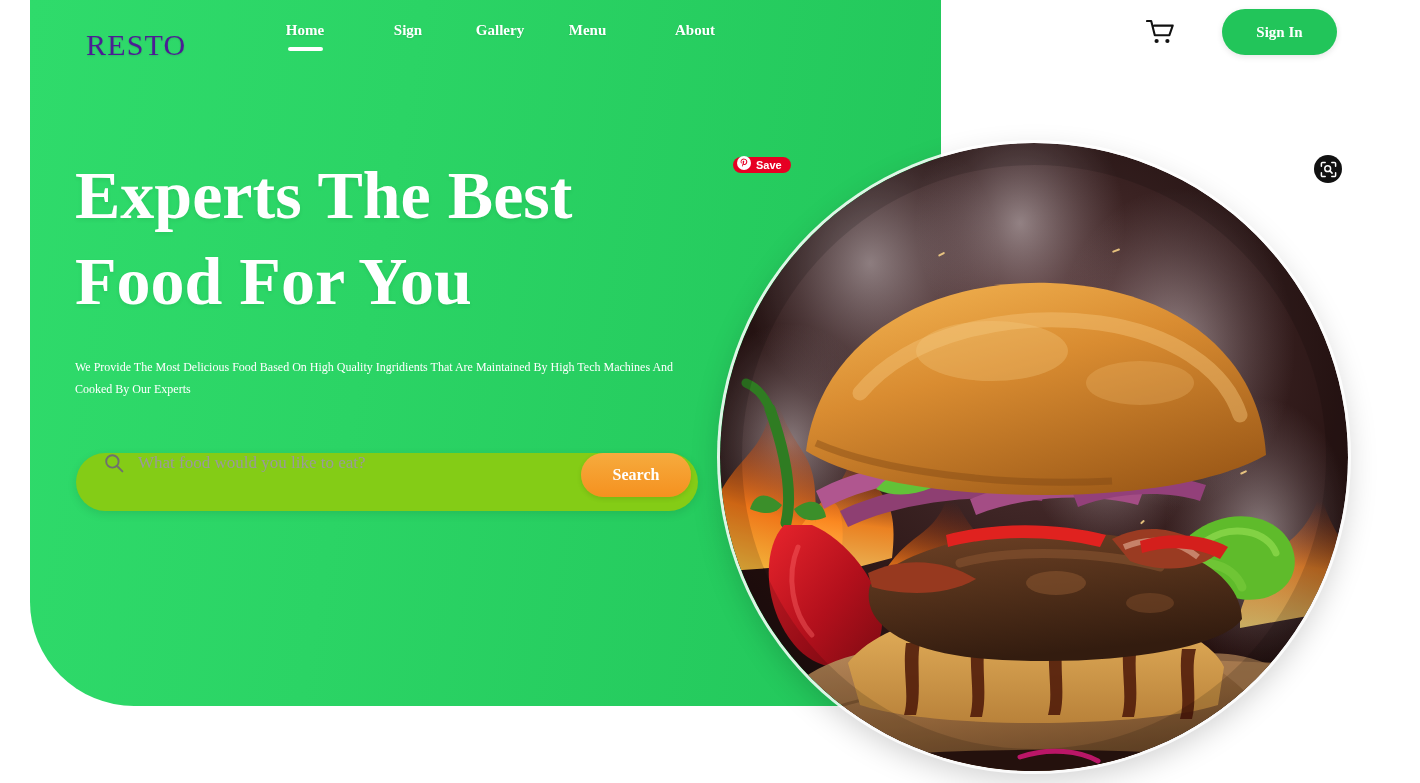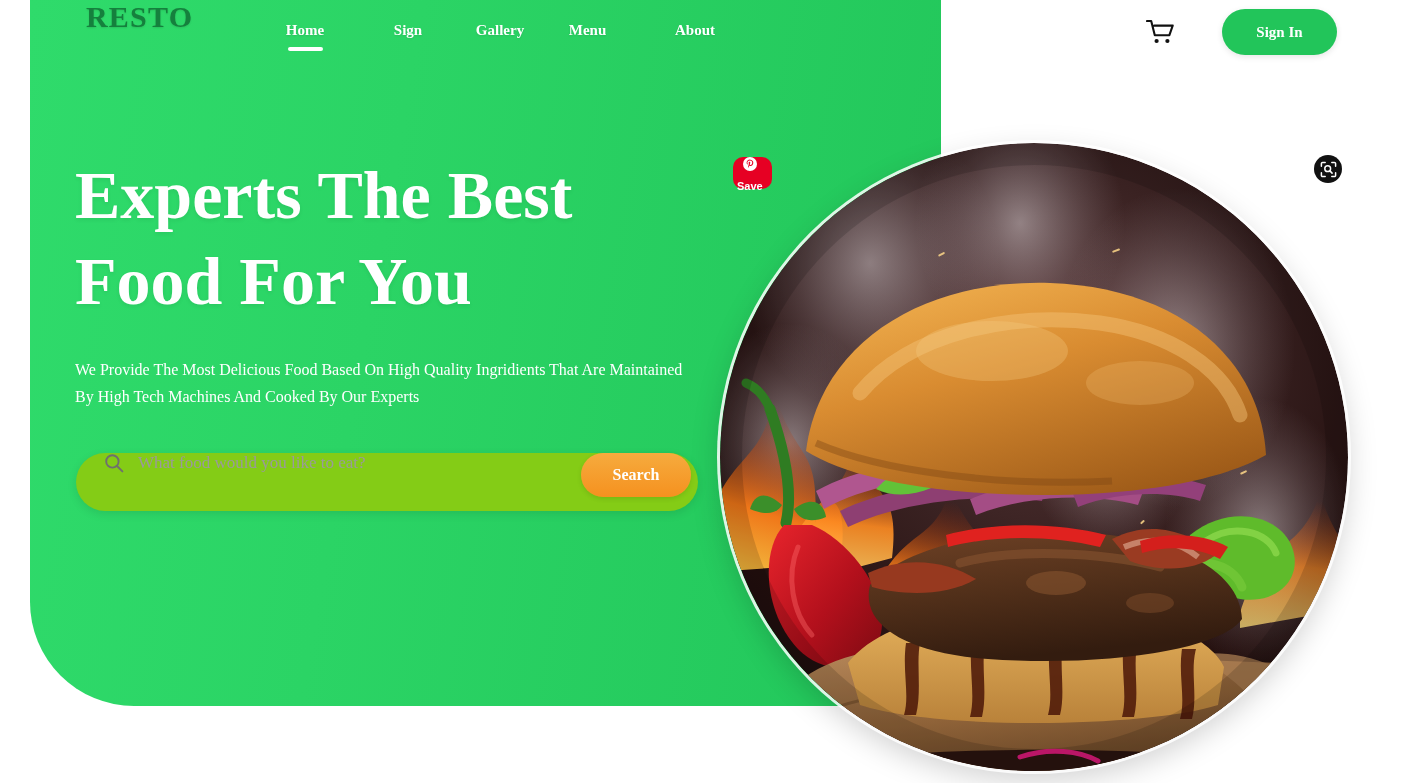--- a/index.html
+++ b/index.html
@@ -22,22 +22,22 @@
   }
 
   
   .header{
     position:absolute; left:0; top:0;
     width:1420px; height:64px;
     z-index:6;
     display:flex; align-items:center;
   }
   .brand{
-    position:absolute; left:86px; top:0;
-    font-size:30px; font-weight:bold; color:#15803d;
+    position:absolute; left:86px; top:28px;
+    font-size:30px; font-weight:normal; color:#4c1d95;
     letter-spacing:1.2px;
     text-shadow:0 1px 2px rgba(0,0,0,.12);
   }
   .nav{
     position:absolute; left:283px; top:22px;
     display:flex; align-items:flex-end; gap:0;
   }
   .nav-item{
     position:relative;
     font-size:15px; font-weight:bold; color:#ffffff;
@@ -81,21 +81,21 @@
     position:absolute; left:75px; top:152px;
     width:640px;
     font-size:68px; font-weight:bold; line-height:86px;
     color:#ffffff; letter-spacing:0px;
     z-index:5;
     text-shadow:0 2px 4px rgba(0,0,0,.07);
   }
   .subtext{
     position:absolute; left:75px; top:356px;
     width:625px;
-    font-size:16px; line-height:27px; color:#ffffff;
+    font-size:12px; line-height:22px; color:#ffffff;
     z-index:5;
   }
 
   
   .search-wrap{
     position:absolute; left:76px; top:453px;
     width:622px; height:58px;
     background:#84cc16;
     border-radius:29px;
     box-shadow:0 3px 10px rgba(0,0,0,.10);
@@ -121,25 +121,25 @@
     background:linear-gradient(180deg,#f6ab3e 0%,#f5911f 100%);
     color:#ffffff; font-size:16px; font-weight:bold;
     font-family:"Liberation Serif", serif;
     cursor:pointer; flex:0 0 auto;
     box-shadow:0 2px 5px rgba(0,0,0,.10);
   }
 
   
   .pin-save{
     position:absolute; left:733px; top:157px;
-    height:32px; padding:0 9px 0 4px;
+    height:16px; padding:0 9px 0 4px;
     background:#e60023;
     border-radius:10px;
     display:flex; align-items:center; gap:5px;
-    z-index:9; cursor:pointer;flex-direction:column;
+    z-index:9; cursor:pointer;
   }
   .pin-save .label{ color:#fff; font-size:11px; font-weight:bold; font-family:"Liberation Sans", sans-serif; }
 
   
   .lens-btn{
     position:absolute; left:1314px; top:155px;
     width:28px; height:28px; border-radius:50%;
     background:#111111;
     display:flex; align-items:center; justify-content:center;
     z-index:9; cursor:pointer;

